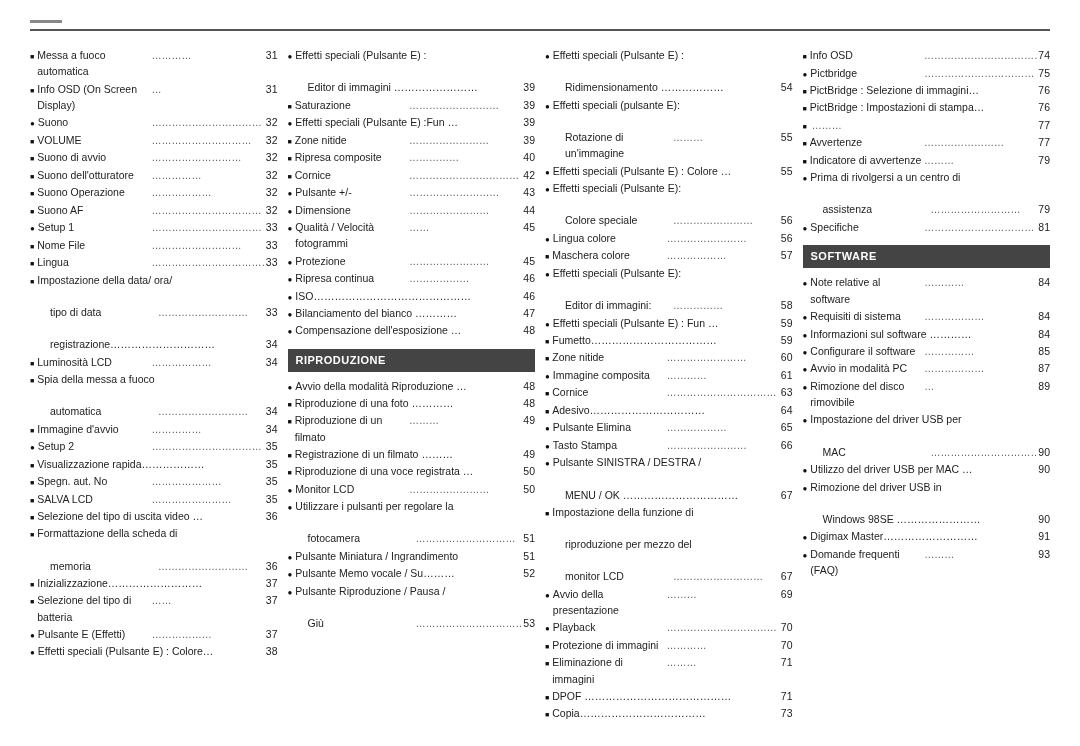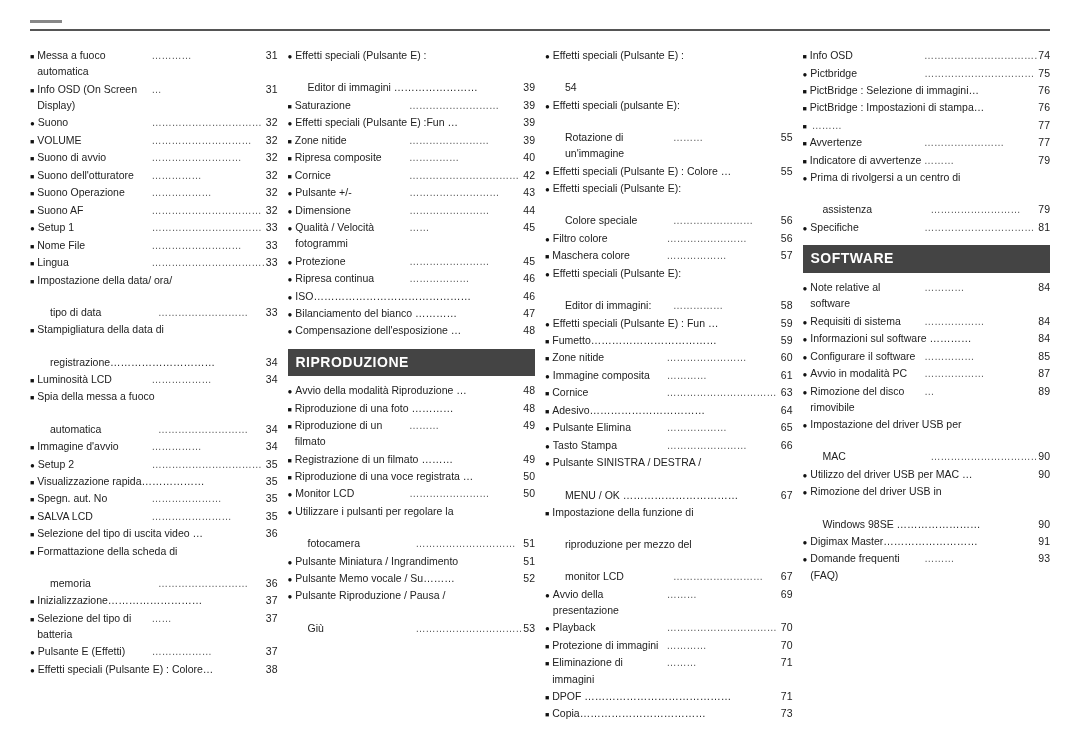--- a/index.html
+++ b/index.html
@@ -56,21 +56,21 @@
       white-space: nowrap;
       color: #555;
       font-size: 10px;
       padding: 0 2px;
     }
     .page-num { flex-shrink: 0; font-weight: normal; }
     .section-header {
       background: #444;
       color: #fff;
       font-weight: bold;
-      font-size: 14px;
+      font-size: 11px;
       padding: 3px 8px;
       margin: 10px 0 6px 0;
       letter-spacing: 0.5px;
     }
     .indent { padding-left: 12px; margin-top: 16px; }
     .page-bottom {
       margin-top: 8px;
       font-size: 11px;
       color: #444;
     }
@@ -156,24 +156,20 @@
         <div class="entry">
           <span class="bullet bullet-square">■</span>
           <span class="entry-text">Impostazione della data/ ora/</span>
         </div>
         <div class="entry indent">
           <span style="display: inline-block; width: 8px;"></span>
           <span class="entry-text">tipo di data</span>
           <span class="dots">………………………</span>
           <span class="page-num">33</span>
         </div>
-        <div class="entry">
-          <span class="bullet bullet-square">■</span>
-          <span class="entry-text">Stampigliatura della data di</span>
-        </div>
         <div class="entry indent">
           <span style="display: inline-block; width: 8px;"></span>
           <span class="entry-text">registrazione…………………………</span>
           <span class="page-num">34</span>
         </div>
         <div class="entry">
           <span class="bullet bullet-square">■</span>
           <span class="entry-text">Luminosità LCD</span>
           <span class="dots">………………</span>
           <span class="page-num">34</span>
@@ -405,20 +401,21 @@
         </div>
       </div>
 
     <div class="col" id="col3">
         <div class="entry">
           <span class="bullet bullet-filled">●</span>
           <span class="entry-text">Effetti speciali (Pulsante E) :</span>
         </div>
         <div class="entry indent">
           <span style="display: inline-block; width: 8px;"></span>
+          <span class="entry-text">Ridimensionamento ………………</span>
           <span class="page-num">54</span>
         </div>
         <div class="entry">
           <span class="bullet bullet-filled">●</span>
           <span class="entry-text">Effetti speciali (pulsante E):</span>
         </div>
         <div class="entry indent">
           <span style="display: inline-block; width: 8px;"></span>
           <span class="entry-text">Rotazione di un'immagine</span>
           <span class="dots">………</span>
@@ -434,21 +431,21 @@
           <span class="entry-text">Effetti speciali (Pulsante E):</span>
         </div>
         <div class="entry indent">
           <span style="display: inline-block; width: 8px;"></span>
           <span class="entry-text">Colore speciale</span>
           <span class="dots">……………………</span>
           <span class="page-num">56</span>
         </div>
         <div class="entry">
           <span class="bullet bullet-filled">●</span>
-          <span class="entry-text">Filtro colore</span>
+          <span class="entry-text">Lingua colore</span>
           <span class="dots">……………………</span>
           <span class="page-num">56</span>
         </div>
         <div class="entry">
           <span class="bullet bullet-square">■</span>
           <span class="entry-text">Maschera colore</span>
           <span class="dots">………………</span>
           <span class="page-num">57</span>
         </div>
         <div class="entry">

